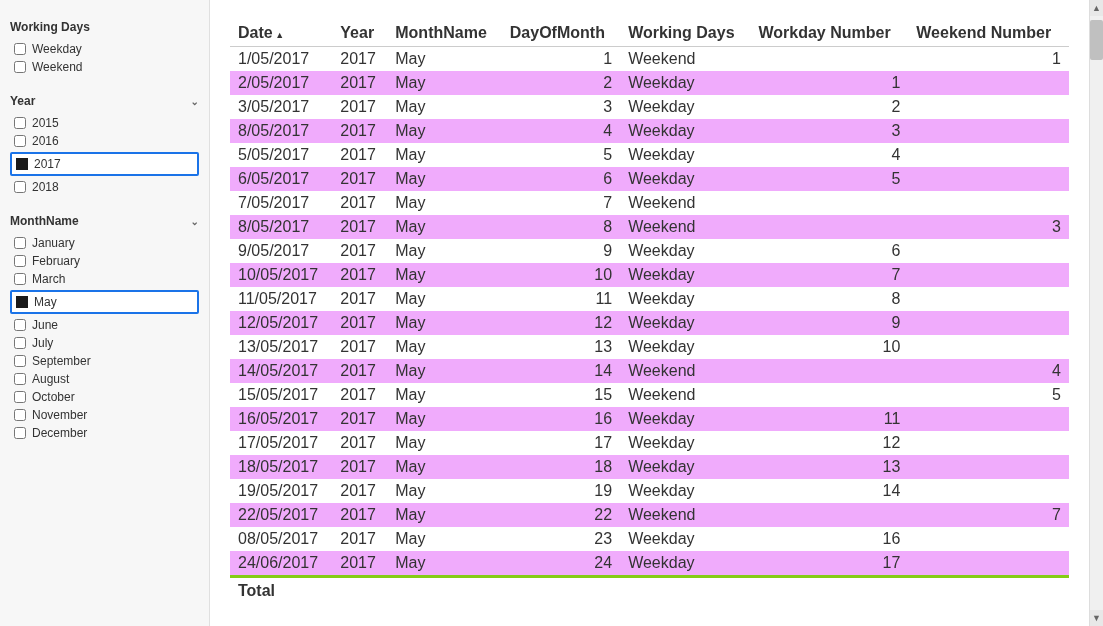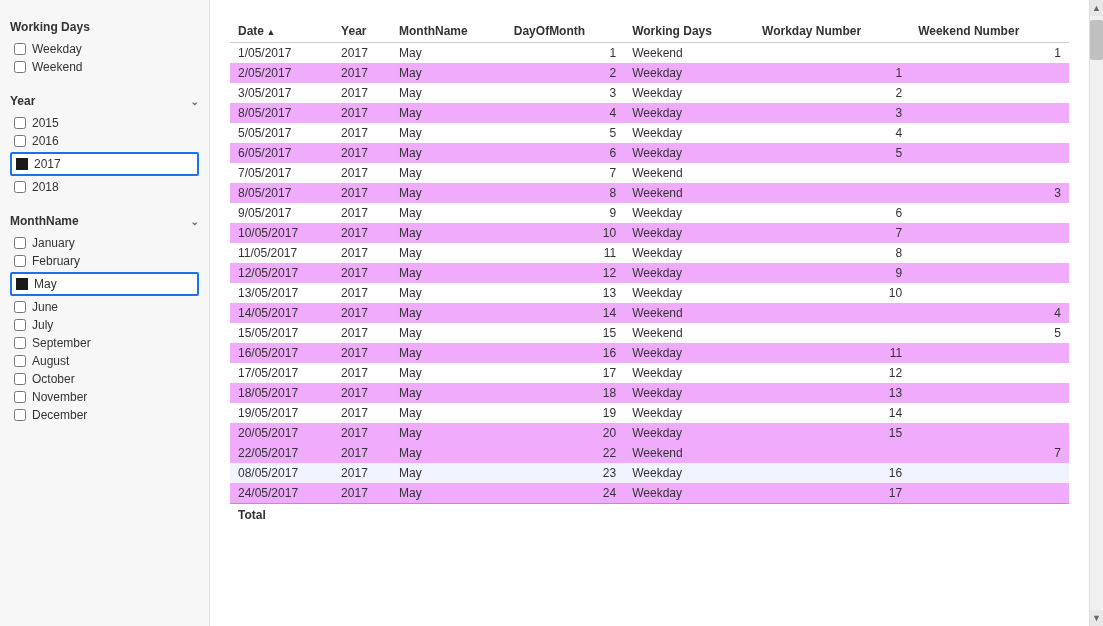--- a/index.html
+++ b/index.html
@@ -104,21 +104,21 @@
     .table-container {
       flex: 1;
       overflow-y: auto;
       overflow-x: auto;
       padding: 20px 20px 10px 20px;
     }
 
     table {
       border-collapse: collapse;
       width: 100%;
-      font-size: 12px;
+      font-size: 16px;
     }
 
     thead tr th {
       background: #fff;
       font-weight: 600;
       color: #333;
       padding: 4px 8px;
       text-align: left;
       border-bottom: 1px solid #ccc;
       white-space: nowrap;
@@ -155,21 +155,21 @@
       color: #333;
     }
 
     tbody tr td.num {
       text-align: right;
     }
 
     tfoot tr td {
       font-weight: 700;
       padding: 4px 8px;
-      border-top: 1px solid #84cc16;
+      border-top: 3px solid #84cc16;
       background: #fff;
     }
 
     
     .scrollbar-track {
       width: 14px;
       background: #f0f0f0;
       border-left: 1px solid #ddd;
       display: flex;
       flex-direction: column;
@@ -251,20 +251,24 @@
       <span>MonthName</span>
       <span class="chevron">⌄</span>
     </div>
     <div class="checkbox-item">
       <input type="checkbox" id="cb-january" style="">
       <label for="cb-january">January</label>
     </div>
     <div class="checkbox-item">
       <input type="checkbox" id="cb-february" style="">
       <label for="cb-february">February</label>
+    </div>
+    <div class="checkbox-item">
+      <input type="checkbox" id="cb-march" style="">
+      <label for="cb-march">March</label>
     </div>
     <div class="selected-item">
       <span class="check-filled"></span>
       <label>May</label>
     </div>
     <div class="checkbox-item">
       <input type="checkbox" id="cb-june" style="">
       <label for="cb-june">June</label>
     </div>
     <div class="checkbox-item">
@@ -475,48 +479,39 @@
           <tr>
             <td>19/05/2017</td>
             <td>2017</td>
             <td>May</td>
             <td class="num">19</td>
             <td>Weekday</td>
             <td class="num">14</td>
             <td class="num"></td>
           </tr>
           <tr class="highlight-row">
-            <td>20/05/2017</td>
-            <td>2017</td>
-            <td>May</td>
-            <td class="num">20</td>
-            <td>Weekday</td>
-            <td class="num">15</td>
-            <td class="num"></td>
-          </tr>
-          <tr class="highlight-row">
             <td>22/05/2017</td>
             <td>2017</td>
             <td>May</td>
             <td class="num">22</td>
             <td>Weekend</td>
             <td class="num"></td>
             <td class="num">7</td>
           </tr>
           <tr>
             <td>08/05/2017</td>
             <td>2017</td>
             <td>May</td>
             <td class="num">23</td>
             <td>Weekday</td>
             <td class="num">16</td>
             <td class="num"></td>
           </tr>
           <tr class="highlight-row">
-            <td>24/05/2017</td>
+            <td>24/06/2017</td>
             <td>2017</td>
             <td>May</td>
             <td class="num">24</td>
             <td>Weekday</td>
             <td class="num">17</td>
             <td class="num"></td>
           </tr>
         </tbody>
       <tfoot>
         <tr>

